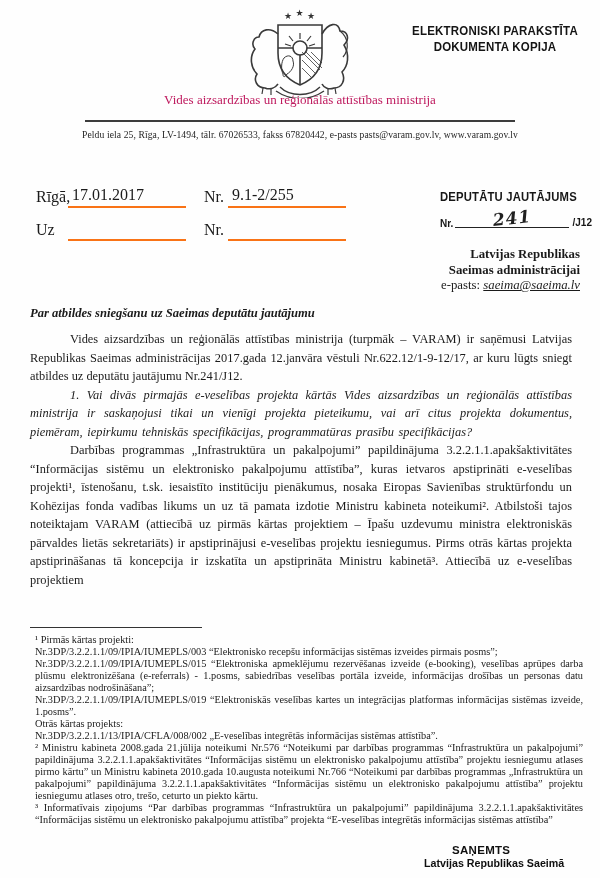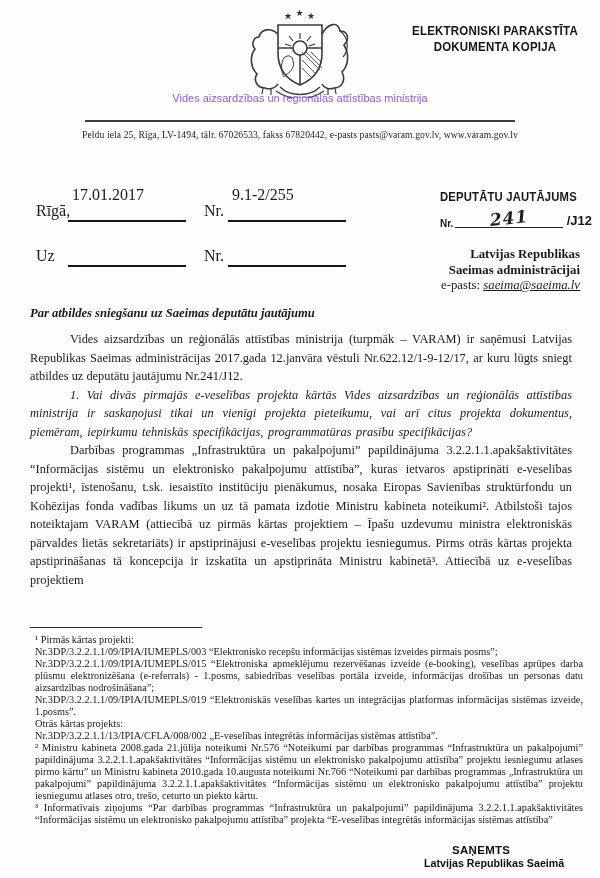--- a/index.html
+++ b/index.html
@@ -10,43 +10,43 @@
   }
   
   .copy-stamp{
     position:absolute;top:24px;left:402px;width:186px;text-align:center;
     font-family:"Liberation Sans",sans-serif;font-weight:800;font-size:11.5px;
     line-height:15px;color:#151515;letter-spacing:.2px;transform:scaleY(1.05);
   }
   .emblem{position:absolute;top:8px;left:calc(50% - 57px);}
   .ministry-name{
     position:absolute;top:92px;left:0;width:100%;text-align:center;
-    font-family:Liberation Sans, sans-serif;font-size:11px;color:#8b5cf6;
+    font-family:Liberation Serif, serif;font-size:13px;color:#be185d;
   }
   .header-rule{position:absolute;top:120px;left:85px;width:430px;border-top:2.2px solid #3d3d3d;}
   .address-line{
     position:absolute;top:129px;left:0;width:100%;text-align:center;
     font-size:9.6px;color:#242424;letter-spacing:.1px;
   }
   
   .ref-block{position:absolute;top:186px;left:36px;width:336px;font-size:16px;}
   .ref-row{display:flex;align-items:flex-end;margin-bottom:13px;}
   .ref-label{width:32px;padding-bottom:2px;}
   .ref-label.nr{width:24px;margin-left:18px;}
-  .ref-value{width:112px;border-bottom:2px solid #0f172a;padding:0 2px 16px 4px;min-height:14px;}
+  .ref-value{width:112px;border-bottom:2px solid #f97316;padding:0 2px 2px 4px;min-height:14px;}
   
   .deputy-stamp{position:absolute;top:190px;left:440px;width:152px;color:#171717;}
   .deputy-title{
     font-family:"Liberation Sans",sans-serif;font-weight:800;font-size:12px;
     white-space:nowrap;transform:scaleX(.94);transform-origin:left;letter-spacing:.2px;
   }
   .deputy-nr-row{display:flex;align-items:flex-end;margin-top:7px;
     font-family:"Liberation Sans",sans-serif;font-size:10px;font-weight:600;}
   .deputy-line{flex:1;border-bottom:1.3px solid #222;margin:0 4px 1px 2px;text-align:center;height:16px;}
-  .deputy-suffix{font-size:13px;padding-bottom:1px;}
+  .deputy-suffix{font-size:10px;padding-bottom:1px;}
   .hw{
     font-family:"DejaVu Serif",serif;font-style:italic;display:inline-block;
     color:#1f1f1f;letter-spacing:1px;
   }
   .hw-241{font-size:17px;transform:rotate(-6deg) translateY(-3px);}
   
   .recipient{position:absolute;top:247px;right:20px;text-align:right;
     font-size:12.8px;line-height:15.5px;}
   .recipient .b{font-weight:700;}
   .recipient .email{font-style:italic;text-decoration:underline;}

